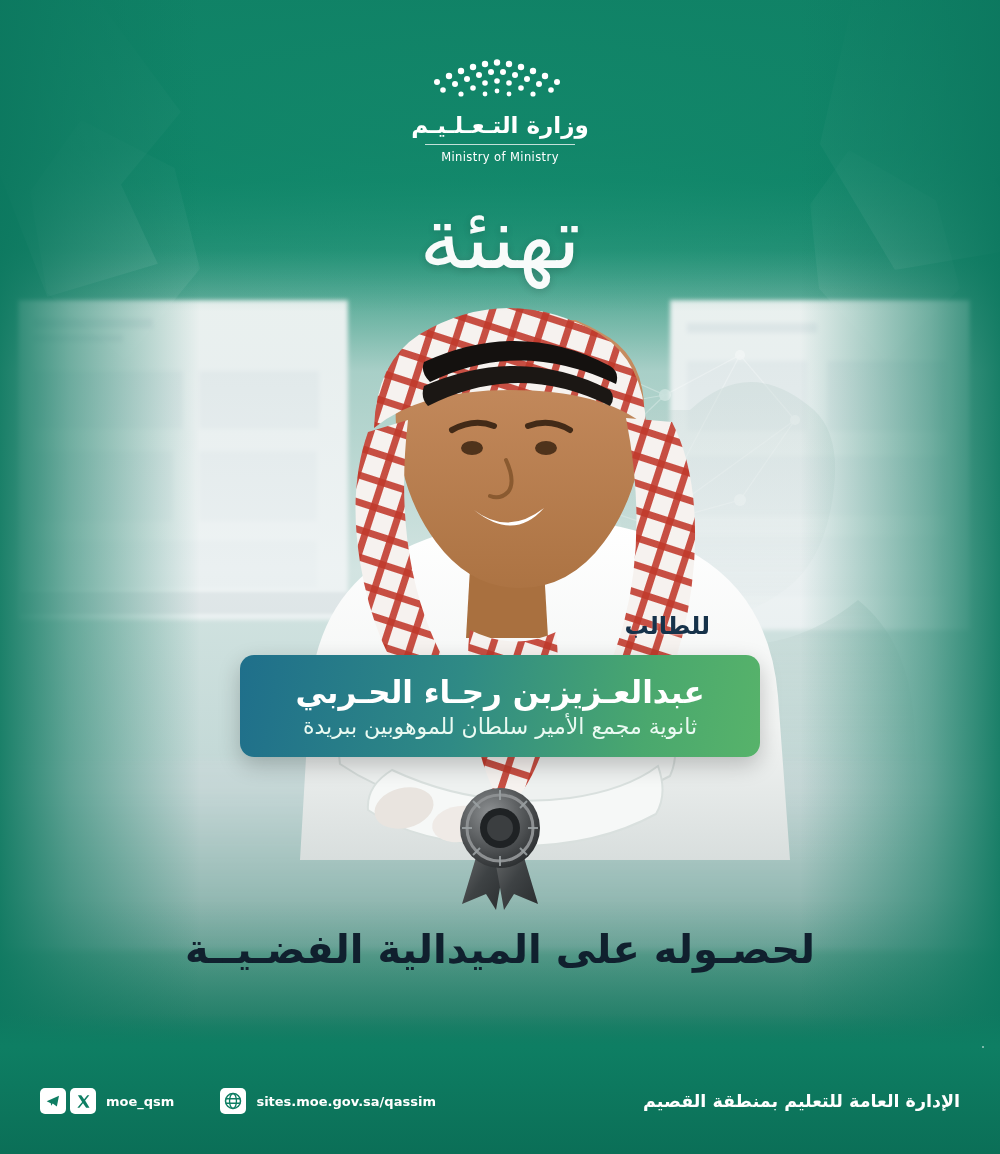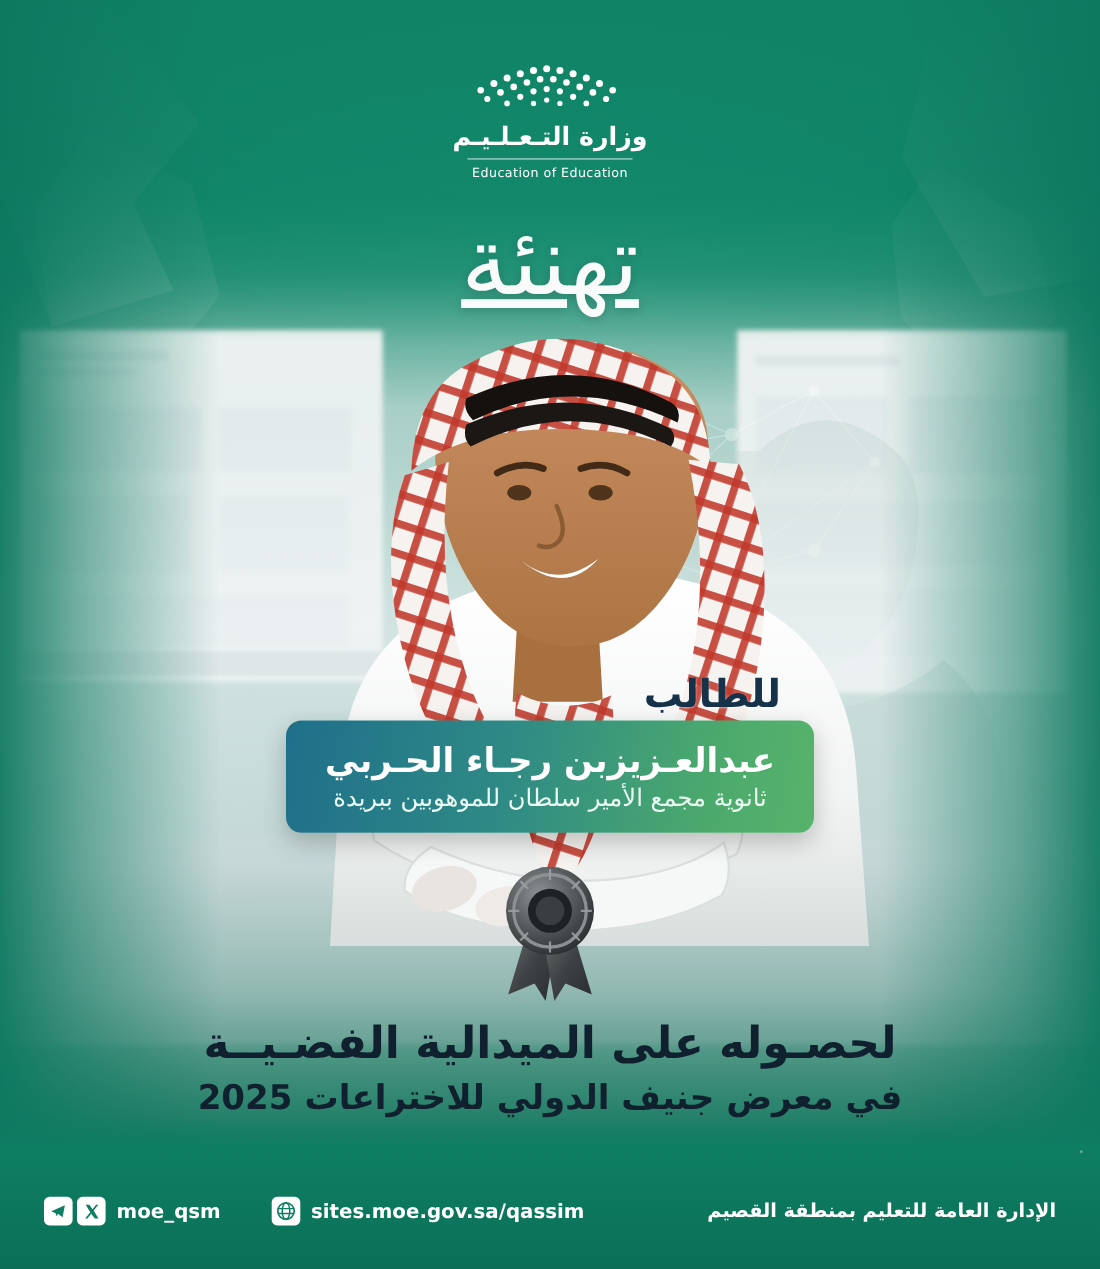--- a/index.html
+++ b/index.html
@@ -115,35 +115,34 @@
   
   .tahnia {
     position: absolute; top: 185px; left: 0; right: 0;
     text-align: center;
     color: #ffffff;
     font-family: "DejaVu Serif", serif;
     font-size: 86px;
     line-height: 1.25;
     text-shadow: 0 2px 10px rgba(0,0,0,.18);
     opacity: .97;
-    text-decoration: underline;
   }
 
   
   .person { position: absolute; left: 0; right: 0; top: 300px; height: 560px; }
 
   
   .lil-talib {
     position: absolute; top: 612px; right: 290px;
-    color: #16324a; font-size: 35px; font-weight: 700;
+    color: #16324a; font-size: 24px; font-weight: 700;
     text-shadow: 0 1px 2px rgba(255,255,255,.5);
   }
   .name-badge {
     position: absolute; top: 655px; left: 50%; transform: translateX(-50%);
-    width: 480px; height: 102px;
+    width: 520px; height: 102px;
     border-radius: 14px;
     background: linear-gradient(100deg, #1f6f8b 0%, #2f8a85 42%, #4aa86e 78%, #57b36a 100%);
     box-shadow: 0 8px 22px rgba(0,0,0,.22);
     display: flex; flex-direction: column; align-items: center; justify-content: center;
     gap: 4px;
   }
   .name-badge .nm {
     color: #fff; font-size: 31px; font-weight: 700; letter-spacing: 1px;
   }
   .name-badge .school {
@@ -183,21 +182,21 @@
   }
   .footer-inner {
     position: absolute; inset: 0; display: flex; align-items: center;
     padding: 0 40px; color: #ffffff;
   }
   .dept-name { font-size: 17.5px; font-weight: 700; text-align: right; }
   .social {
     display: flex; align-items: center; gap: 46px; margin-right: auto;
   }
   .soc-item { display: flex; align-items: center; gap: 10px; direction: ltr; }
-  .soc-item .handle { font-size: 18px; font-weight: 700; color: #ffffff; }
+  .soc-item .handle { font-size: 13px; font-weight: 700; color: #ffffff; }
   .icon-box {
     width: 26px; height: 26px; border-radius: 5px; background: #ffffff;
     display: flex; align-items: center; justify-content: center;
   }
   .icon-box svg { display: block; }
   .dual-icon { display: flex; gap: 4px; }
 </style>
 </head>
 <body>
 
@@ -347,21 +346,21 @@
           <circle cx="84" cy="27" r="2.8"></circle>
           <circle cx="96" cy="32" r="2.8"></circle>
         <circle cx="108" cy="38" r="2.6"></circle>
         <circle cx="60" cy="38" r="2.4"></circle>
           <circle cx="72" cy="35" r="2.4"></circle>
           <circle cx="84" cy="38" r="2.4"></circle>
       </g>
     </svg>
     <div class="logo-ar">وزارة التـعـلـيـم</div>
     <div class="logo-rule"></div>
-    <div class="logo-en">Education of Education</div>
+    <div class="logo-en">Ministry of Ministry</div>
   </div>
 
   <div class="tahnia">تهنئة</div>
 
   <div class="lil-talib">للطالب</div>
   <div class="name-badge">
     <div class="nm">عبدالعـزيزبن رجـاء الحـربي</div>
     <div class="school">ثانوية مجمع الأمير سلطان للموهوبين ببريدة</div>
   </div>
 
@@ -384,21 +383,20 @@
     <circle cx="60" cy="46" r="33" fill="none" stroke="#8d9092" stroke-width="3"></circle>
     <circle cx="60" cy="46" r="20" fill="#1f2224"></circle>
     <circle cx="60" cy="46" r="13" fill="#3b3e40"></circle>
     <g stroke="#9aa0a2" stroke-width="2" opacity="0.9">
       <path d="M60,8 L60,18 M60,74 L60,84 M22,46 L32,46 M88,46 L98,46"></path>
       <path d="M33,19 L40,26 M87,19 L80,26 M33,73 L40,66 M87,73 L80,66"></path>
     </g>
   </svg>
 
   <div class="ach1">لحصـوله على الميدالية الفضـيــة</div>
-  <div class="ach2">في معرض جنيف الدولي للاختراعات 2025</div>
 
   <div class="footer-curve"></div>
   <div class="footer-line"></div>
   <div class="footer">
     <div class="footer-inner">
       <div class="dept-name">الإدارة العامة للتعليم بمنطقة القصيم</div>
 
       <div class="social">
 
         <div class="soc-item">

